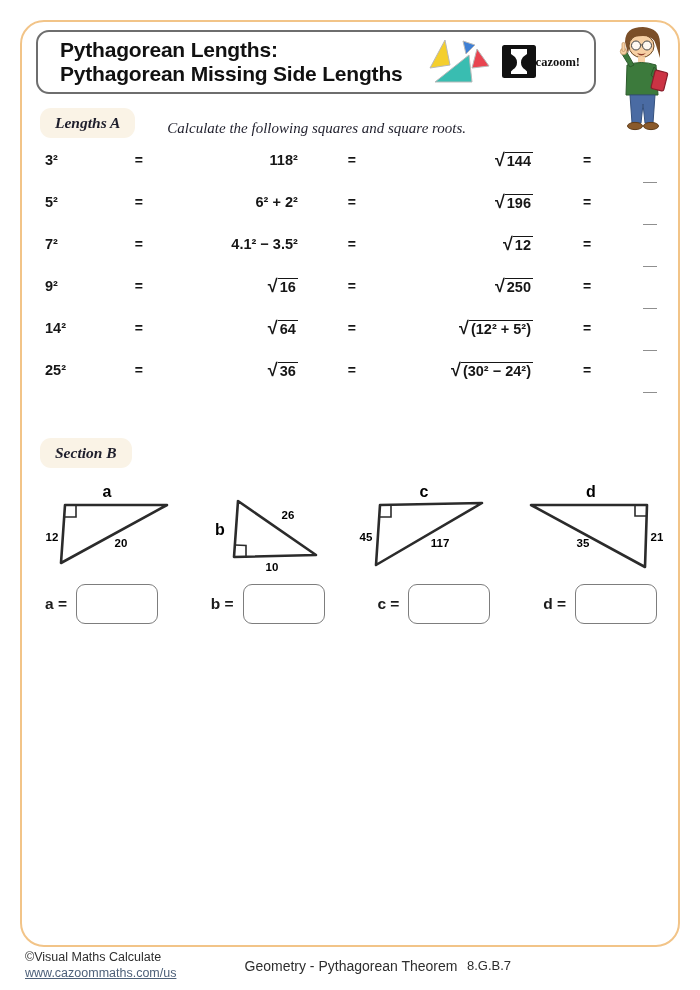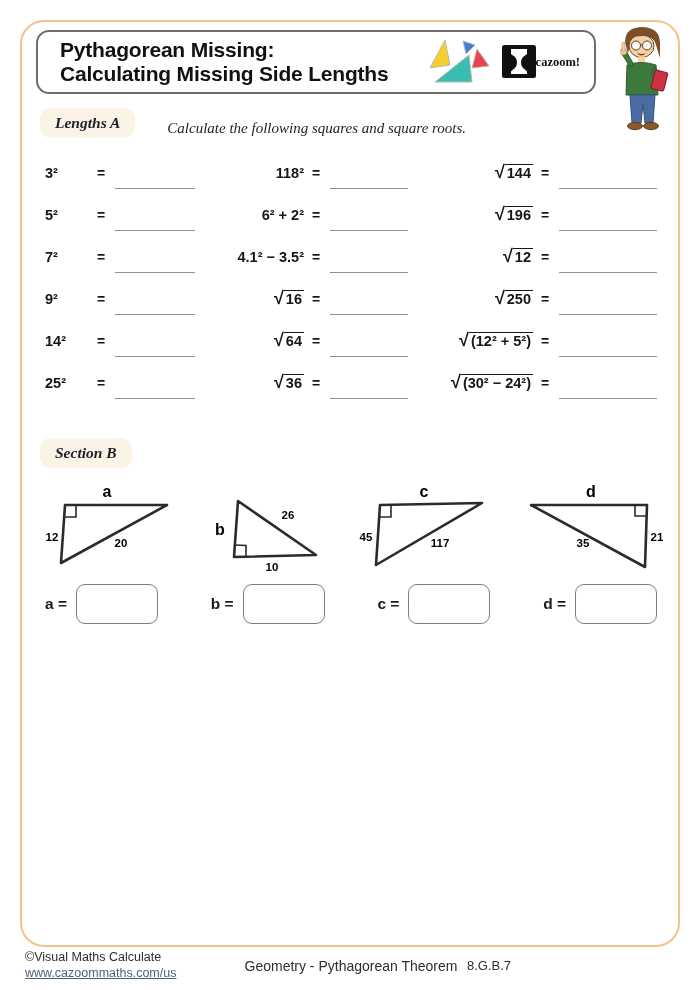--- a/index.html
+++ b/index.html
@@ -17,21 +17,21 @@
   .cazoom-word{font-family:"Liberation Serif",serif;font-weight:bold;font-size:12.5px;color:#111;margin-top:1px;}
   
   .sec-head{position:absolute;left:40px;display:flex;align-items:flex-start;}
   .sec-label{background:#faf3e6;border-radius:11px;padding:6px 15px;font-family:"Liberation Serif",serif;
              font-style:italic;font-weight:bold;font-size:15.5px;color:#1f1f2c;white-space:nowrap;}
   .sec-instr{font-family:"Liberation Serif",serif;font-style:italic;font-size:15px;color:#1f1f2c;
              margin-left:32px;margin-top:10px;line-height:1.35;}
   
   .qa-grid{position:absolute;left:45px;top:152px;width:612px;display:grid;
            grid-template-columns:150px 190px 226px;column-gap:23px;}
-  .qa{display:flex;align-items:center;height:42px;}
+  .qa{display:flex;height:42px;gap:42px;}
   .expr{font-weight:bold;font-size:14.5px;white-space:nowrap;display:flex;align-items:flex-start;
         justify-content:flex-end;color:#161616;}
   .c1 .expr{width:44px;justify-content:flex-start;}
   .c2 .expr{width:86px;}
   .c3 .expr{width:102px;}
   .eq{font-weight:bold;font-size:14px;margin:0 10px 0 8px;color:#161616;}
   .ans-line{flex:1;height:30px;border-bottom:1.3px solid #8f8f8f;}
   .root{font-size:18px;font-weight:bold;line-height:1;transform:translateY(-1.5px);}
   .radicand{border-top:1.6px solid #161616;padding:0 2px;line-height:1.2;}
   
@@ -52,22 +52,22 @@
   .character{position:absolute;left:610px;top:24px;}
 </style>
 </head>
 <body>
 
 <div class="sheet">
   <div class="page-frame"></div>
 
   <div class="title-box">
     <div class="title-text">
-      <div>Pythagorean Missing:</div>
-      <div>Calculating Missing Side Lengths</div>
+      <div>Pythagorean Lengths:</div>
+      <div>Pythagorean Missing Side Lengths</div>
     </div>
     <div class="logo-group">
       <span>
         <svg width="68" height="48" viewBox="0 0 68 48">
           <polygon points="6,32 21,4 26,29" fill="#f4cf2e" stroke="#b9b9b9" stroke-width="1"></polygon>
           <polygon points="11,46 45,19 48,46" fill="#39bdb1" stroke="#b9b9b9" stroke-width="1"></polygon>
           <polygon points="39,5 51,9 42,18" fill="#3f7fd4" stroke="#b9b9b9" stroke-width="1"></polygon>
           <polygon points="53,13 65,30 48,32" fill="#e84450" stroke="#b9b9b9" stroke-width="1"></polygon>
         </svg>
       </span>

